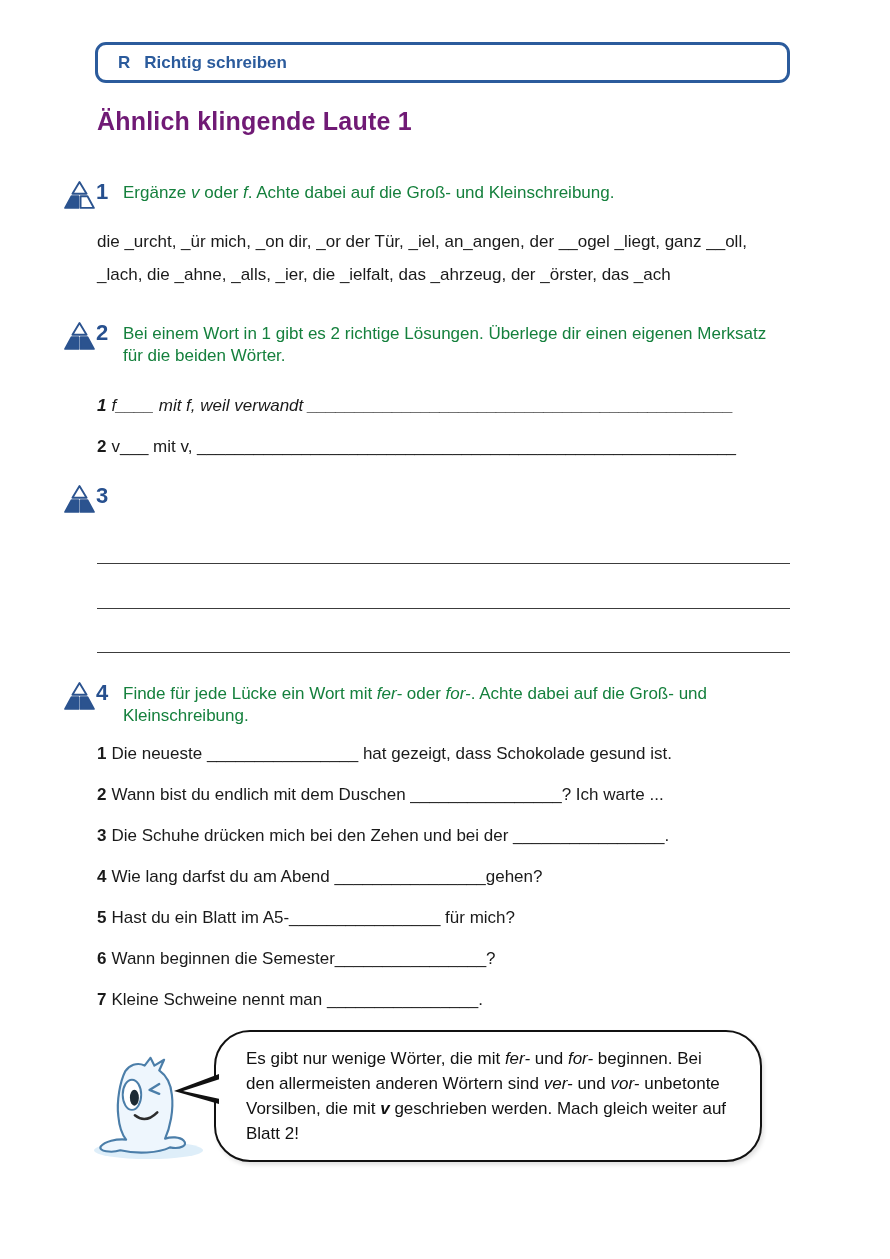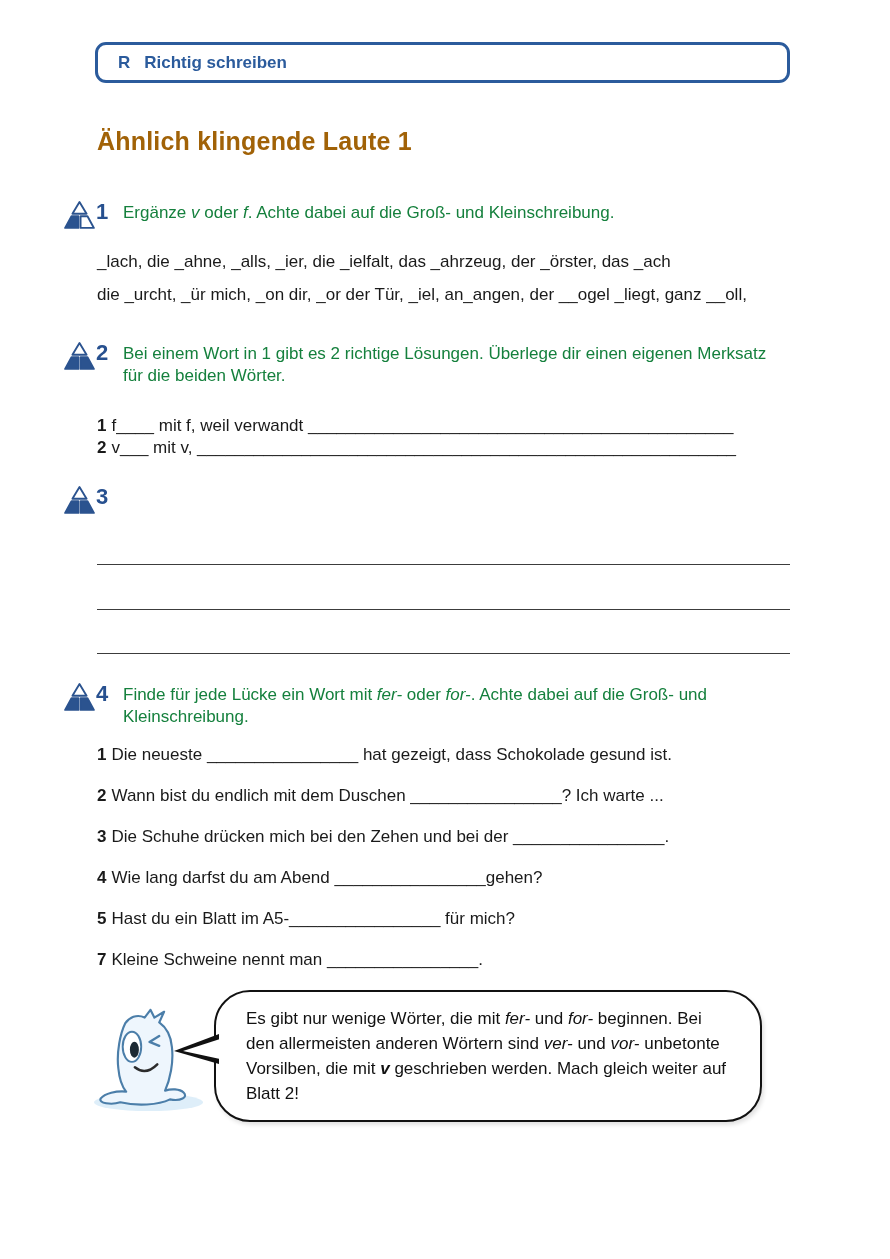--- a/index.html
+++ b/index.html
@@ -14,21 +14,21 @@
   
   .chapter-box{
     margin:42px 0 0 95px;width:695px;height:41px;box-sizing:border-box;
     border:3px solid #2b5b9c;border-radius:11px;
     display:flex;align-items:center;gap:14px;padding-left:20px;
     color:#2b5b9c;font-weight:bold;font-size:17px;
   }
 
   
   .page-title{
-    margin:44px 0 0 97px;font-size:25px;font-weight:bold;color:#a16207;
+    margin:24px 0 0 97px;font-size:25px;font-weight:bold;color:#701a75;
     letter-spacing:.2px;
   }
 
   
   .exercise{margin-left:63px;}
   .ex-head{display:flex;align-items:flex-start;}
   .pyramid{width:33px;height:28px;flex:0 0 33px;margin-top:1px;}
   .pyramid polygon{fill:#2b538f;stroke:#2b538f;stroke-width:1.4;stroke-linejoin:round;}
   .pyramid .p-top{fill:#fff;}
   .pyramid[data-level="1"] .p-right{fill:#fff;}
@@ -36,32 +36,32 @@
   .ex-instr{color:#15803d;font-size:17px;line-height:22px;width:666px;padding-top:2px;}
   .ex-body{margin-left:34px;font-size:17px;color:#1a1a1a;}
   .fill-line{white-space:nowrap;line-height:33px;}
   .ex-item{white-space:nowrap;line-height:22px;}
   .ex-item .num{font-weight:bold;margin-right:5px;}
   .writing-line{width:693px;border-bottom:1.6px solid #3c3c3c;}
 
   .mt-ex1{margin-top:44px;}
   .ex1-body{margin-top:16px;}
   .mt-ex2{margin-top:30px;}
-  .ex2-item1{margin-top:28px;}
-  .ex2-item2{}
+  .ex2-item1{margin-top:28px;font-style:italic;}
+  .ex2-item2{margin-top:19px;}
   .mt-ex3{margin-top:26px;}
   .wl-1{margin-top:50px;}
   .wl-2{margin-top:44px;}
   .wl-3{margin-top:43px;}
   .mt-ex4{margin-top:28px;}
   .ex4-body{margin-top:16px;}
   .ex4-body .ex-item{margin-bottom:19px;}
 
   
-  .tip-row{display:flex;align-items:center;margin:4px 0 0 88px;}
+  .tip-row{display:flex;align-items:flex-end;margin:4px 0 0 88px;}
   .mascot{width:122px;height:112px;flex:0 0 122px;margin-top:4px;}
   .bubble{
     position:relative;margin-left:4px;width:548px;box-sizing:border-box;
     border:2.6px solid #111;border-radius:36px;background:#fff;
     padding:14px 26px 14px 30px;font-size:17px;line-height:25px;color:#111;
     box-shadow:2px 3px 4px rgba(0,0,0,.12);
   }
   .bubble::before{
     content:"";position:absolute;left:-42px;top:42px;width:0;height:0;
     border-style:solid;border-width:17px 45px 13px 0;
@@ -87,22 +87,22 @@
   <div class="ex-head">
     <svg class="pyramid" viewBox="0 0 24 21" data-level="1">
       <polygon class="p-top" points="12,0.8 17.3,9.6 6.7,9.6"></polygon>
       <polygon class="p-left" points="6,11.4 11.2,11.4 11.2,20.2 1.2,20.2"></polygon>
       <polygon class="p-right" points="12.8,11.4 18,11.4 22.8,20.2 12.8,20.2"></polygon>
     </svg>
     <span class="ex-num">1</span>
     <div class="ex-instr"><span>Ergänze </span><span class="it">v</span><span> oder </span><span class="it">f</span><span>. Achte dabei auf die Groß- und Kleinschreibung.</span></div>
   </div>
   <div class="ex-body ex1-body">
+    <div class="fill-line">die _urcht, _ür mich, _on dir, _or der Tür, _iel, an_angen, der __ogel _liegt, ganz __oll,</div>
     <div class="fill-line">_lach, die _ahne, _alls, _ier, die _ielfalt, das _ahrzeug, der _örster, das _ach</div>
-    <div class="fill-line">die _urcht, _ür mich, _on dir, _or der Tür, _iel, an_angen, der __ogel _liegt, ganz __oll,</div>
   </div>
 </div>
 
 <div class="exercise mt-ex2">
   <div class="ex-head">
     <svg class="pyramid" viewBox="0 0 24 21" data-level="2">
       <polygon class="p-top" points="12,0.8 17.3,9.6 6.7,9.6"></polygon>
       <polygon class="p-left" points="6,11.4 11.2,11.4 11.2,20.2 1.2,20.2"></polygon>
       <polygon class="p-right" points="12.8,11.4 18,11.4 22.8,20.2 12.8,20.2"></polygon>
     </svg>
@@ -144,20 +144,21 @@
     </svg>
     <span class="ex-num">4</span>
     <div class="ex-instr"><span>Finde für jede Lücke ein Wort mit </span><span class="it">fer-</span><span> oder </span><span class="it">for-</span><span>. Achte dabei auf die Groß- und Kleinschreibung.</span></div>
   </div>
   <div class="ex-body ex4-body">
     <div class="ex-item"><span class="num">1</span><span>Die neueste ________________ hat gezeigt, dass Schokolade gesund ist.</span></div>
     <div class="ex-item"><span class="num">2</span><span>Wann bist du endlich mit dem Duschen ________________? Ich warte ...</span></div>
     <div class="ex-item"><span class="num">3</span><span>Die Schuhe drücken mich bei den Zehen und bei der ________________.</span></div>
     <div class="ex-item"><span class="num">4</span><span>Wie lang darfst du am Abend ________________gehen?</span></div>
     <div class="ex-item"><span class="num">5</span><span>Hast du ein Blatt im A5-________________ für mich?</span></div>
+    <div class="ex-item"><span class="num">6</span><span>Wann beginnen die Semester________________?</span></div>
     <div class="ex-item"><span class="num">7</span><span>Kleine Schweine nennt man ________________.</span></div>
   </div>
 </div>
 
 <div class="tip-row">
   <svg class="mascot" viewBox="0 0 125 115">
     <ellipse cx="62" cy="103" rx="56" ry="9" fill="#d3e8f7" opacity="0.75"></ellipse>
     <path d="M 38,22 C 33,32 29,52 31,68 C 32,79 35,87 39,92
              C 29,91 17,94 13,99 C 10,104 24,106 33,103
              C 50,107 72,106 84,100 C 95,102 103,98 98,93

